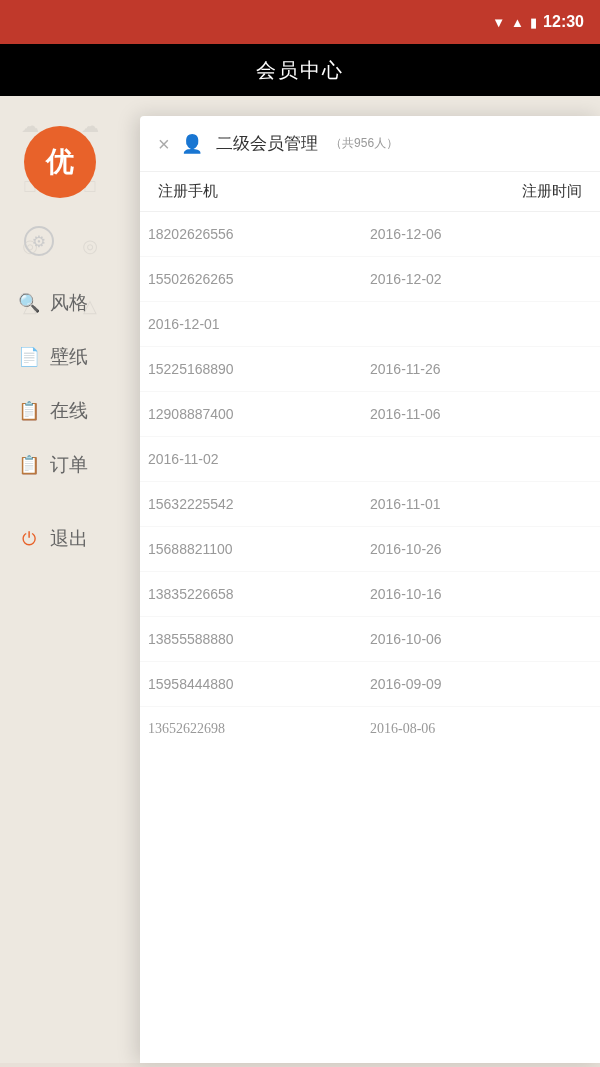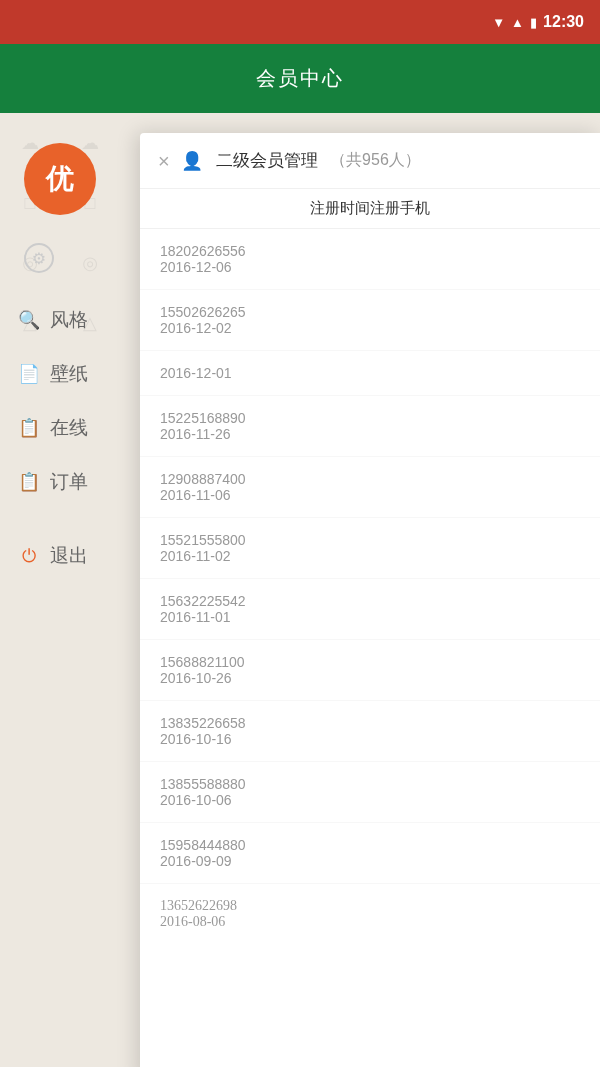--- a/index.html
+++ b/index.html
@@ -32,22 +32,22 @@
     }
     .status-time {
       color: white;
       font-size: 16px;
       font-weight: 600;
     }
 
     
     .header {
       width: 100%;
-      height: 69px;
-      background: #15803d;
+      height: 52px;
+      background: #000000;
       display: flex;
       align-items: center;
       justify-content: center;
     }
     .header-title {
       color: white;
       font-size: 20px;
       font-weight: 500;
       letter-spacing: 2px;
     }
@@ -169,21 +169,21 @@
       font-size: 20px;
       cursor: pointer;
       line-height: 1;
     }
     .modal-title {
       font-size: 17px;
       color: #333;
       font-weight: 500;
     }
     .modal-subtitle {
-      font-size: 16px;
+      font-size: 12px;
       color: #999;
     }
     .user-icon {
       color: #bbb;
       font-size: 18px;
     }
 
     
     .table-container {
       flex: 1;
@@ -213,22 +213,22 @@
       background: white;
     }
     .th {
       font-size: 15px;
       color: #333;
       font-weight: 500;
     }
 
     .table-row {
       display: grid;
-      grid-template-columns: 1fr;
-      padding: 14px 20px;
+      grid-template-columns: 1fr 1fr;
+      padding: 14px 8px;
       border-bottom: 1px solid #f7f7f7;
     }
     .table-row:last-child {
       border-bottom: none;
       font-family: Liberation Serif, serif;
     }
     .td {
       font-size: 14px;
       color: #999;
     }
@@ -339,22 +339,22 @@
     <div class="modal-header">
       <span class="close-btn">×</span>
       <span class="user-icon">👤</span>
       <span class="modal-title">二级会员管理</span>
       <span class="modal-subtitle">（共956人）</span>
     </div>
 
     <div class="table-container">
 
       <div class="table-header">
+        <span class="th">注册手机</span>
         <span class="th" style="text-align:right">注册时间</span>
-        <span class="th">注册手机</span>
       </div>
 
       <div id="table-body">
           <div class="table-row">
             <span class="td">18202626556</span>
             <span class="td">2016-12-06</span>
           </div>
           <div class="table-row">
             <span class="td">15502626265</span>
             <span class="td">2016-12-02</span>
@@ -364,21 +364,20 @@
           </div>
           <div class="table-row">
             <span class="td">15225168890</span>
             <span class="td">2016-11-26</span>
           </div>
           <div class="table-row">
             <span class="td">12908887400</span>
             <span class="td">2016-11-06</span>
           </div>
           <div class="table-row">
-            <span class="td">15521555800</span>
             <span class="td">2016-11-02</span>
           </div>
           <div class="table-row">
             <span class="td">15632225542</span>
             <span class="td">2016-11-01</span>
           </div>
           <div class="table-row">
             <span class="td">15688821100</span>
             <span class="td">2016-10-26</span>
           </div>

